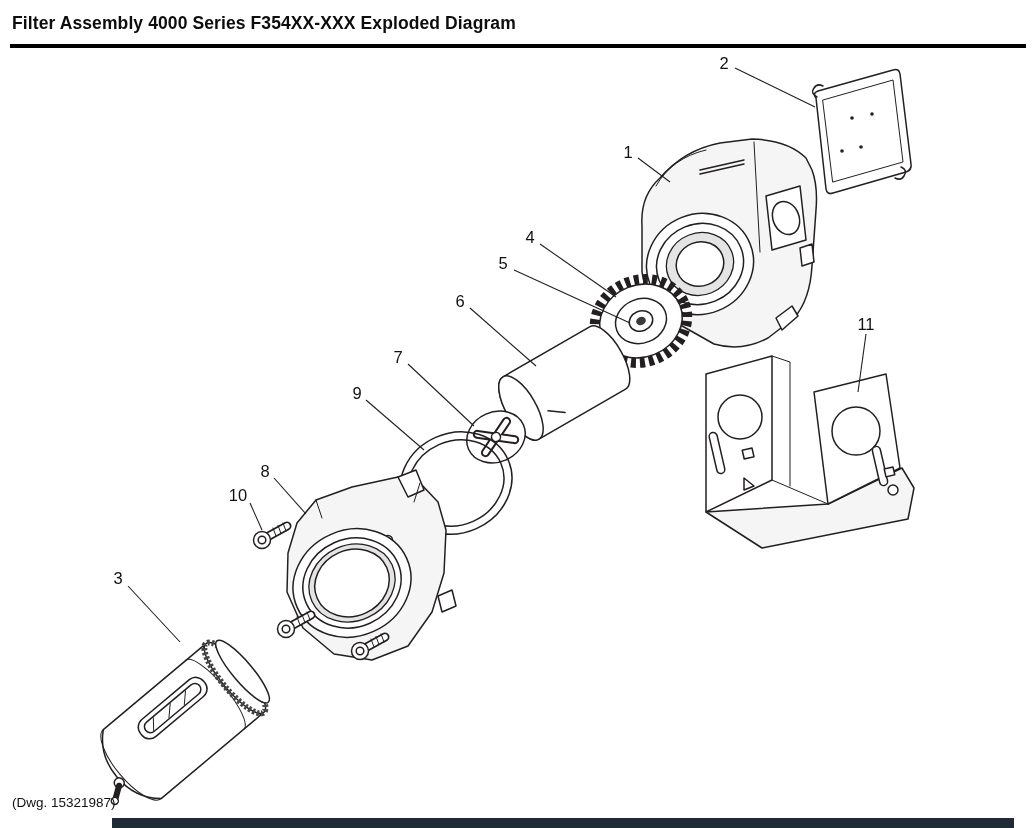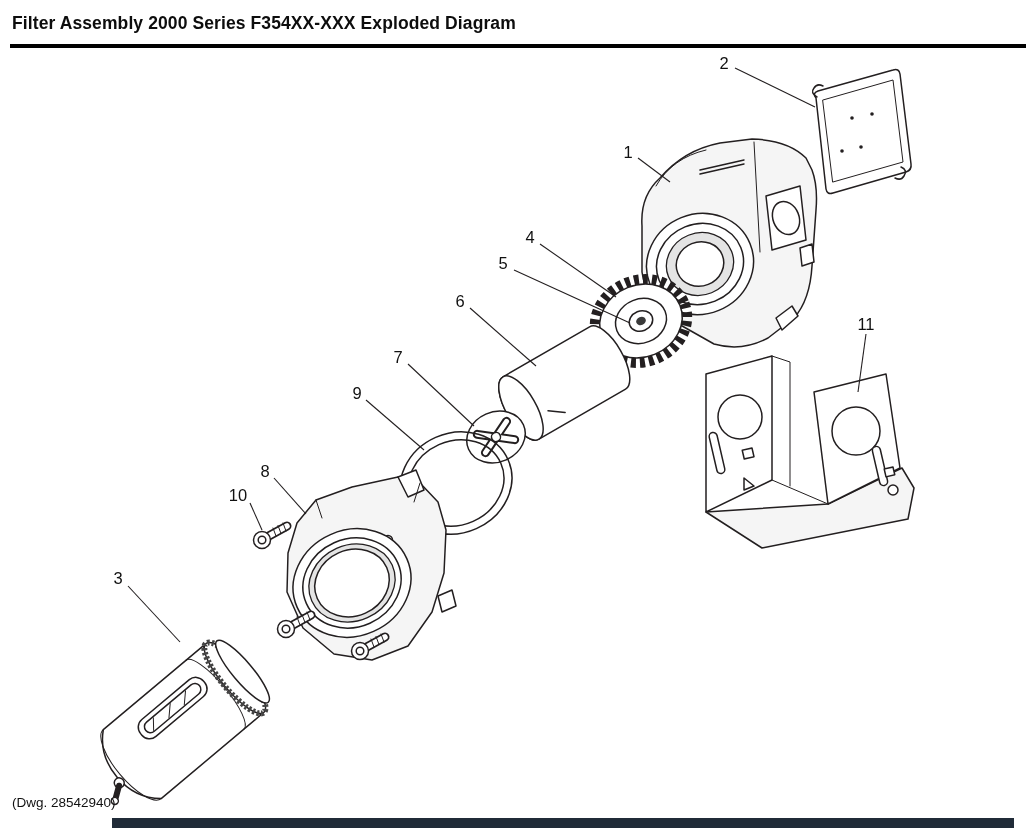--- a/index.html
+++ b/index.html
@@ -17,21 +17,21 @@
   .fl{fill:#f5f5f5;stroke:#231f20;stroke-width:1.5;stroke-linejoin:round;}
   .fg{fill:#e4e4e4;stroke:#231f20;stroke-width:1.3;stroke-linejoin:round;}
   .leader{stroke:#231f20;stroke-width:1.1;fill:none;}
   .callout{font-family:"Liberation Sans",sans-serif;font-size:16.5px;fill:#111;}
 </style>
 </head>
 <body>
 
 <div id="page">
 
-  <div class="page-title">Filter Assembly 2000 Series F354XX-XXX Exploded Diagram</div>
+  <div class="page-title">Filter Assembly 4000 Series F354XX-XXX Exploded Diagram</div>
   <div class="title-rule"></div>
 
   <svg width="1036" height="828" viewBox="0 0 1036 828">
 
     <defs>
       <g id="screw">
         <line x1="5" y1="-3" x2="25" y2="-14" stroke="#231f20" stroke-width="9" stroke-linecap="round"></line>
         <line x1="5" y1="-3" x2="25" y2="-14" stroke="#ffffff" stroke-width="5.5" stroke-linecap="round"></line>
         <line x1="11" y1="-12" x2="14" y2="-4" class="thin"></line>
         <line x1="16" y1="-14.5" x2="19" y2="-6.5" class="thin"></line>
@@ -185,15 +185,15 @@
     <g>
       <path class="leader" d="M 250 503 L 262 530"></path>
       <text class="callout" x="238" y="501" text-anchor="middle">10</text>
     </g>
     <g>
       <path class="leader" d="M 866 334 L 858 392"></path>
       <text class="callout" x="866" y="330" text-anchor="middle">11</text>
     </g>
   </svg>
 
-  <div class="dwg-label">(Dwg. 28542940)</div>
+  <div class="dwg-label">(Dwg. 15321987)</div>
   <div class="footer-bar"></div>
 </div>
 
 </body></html>

